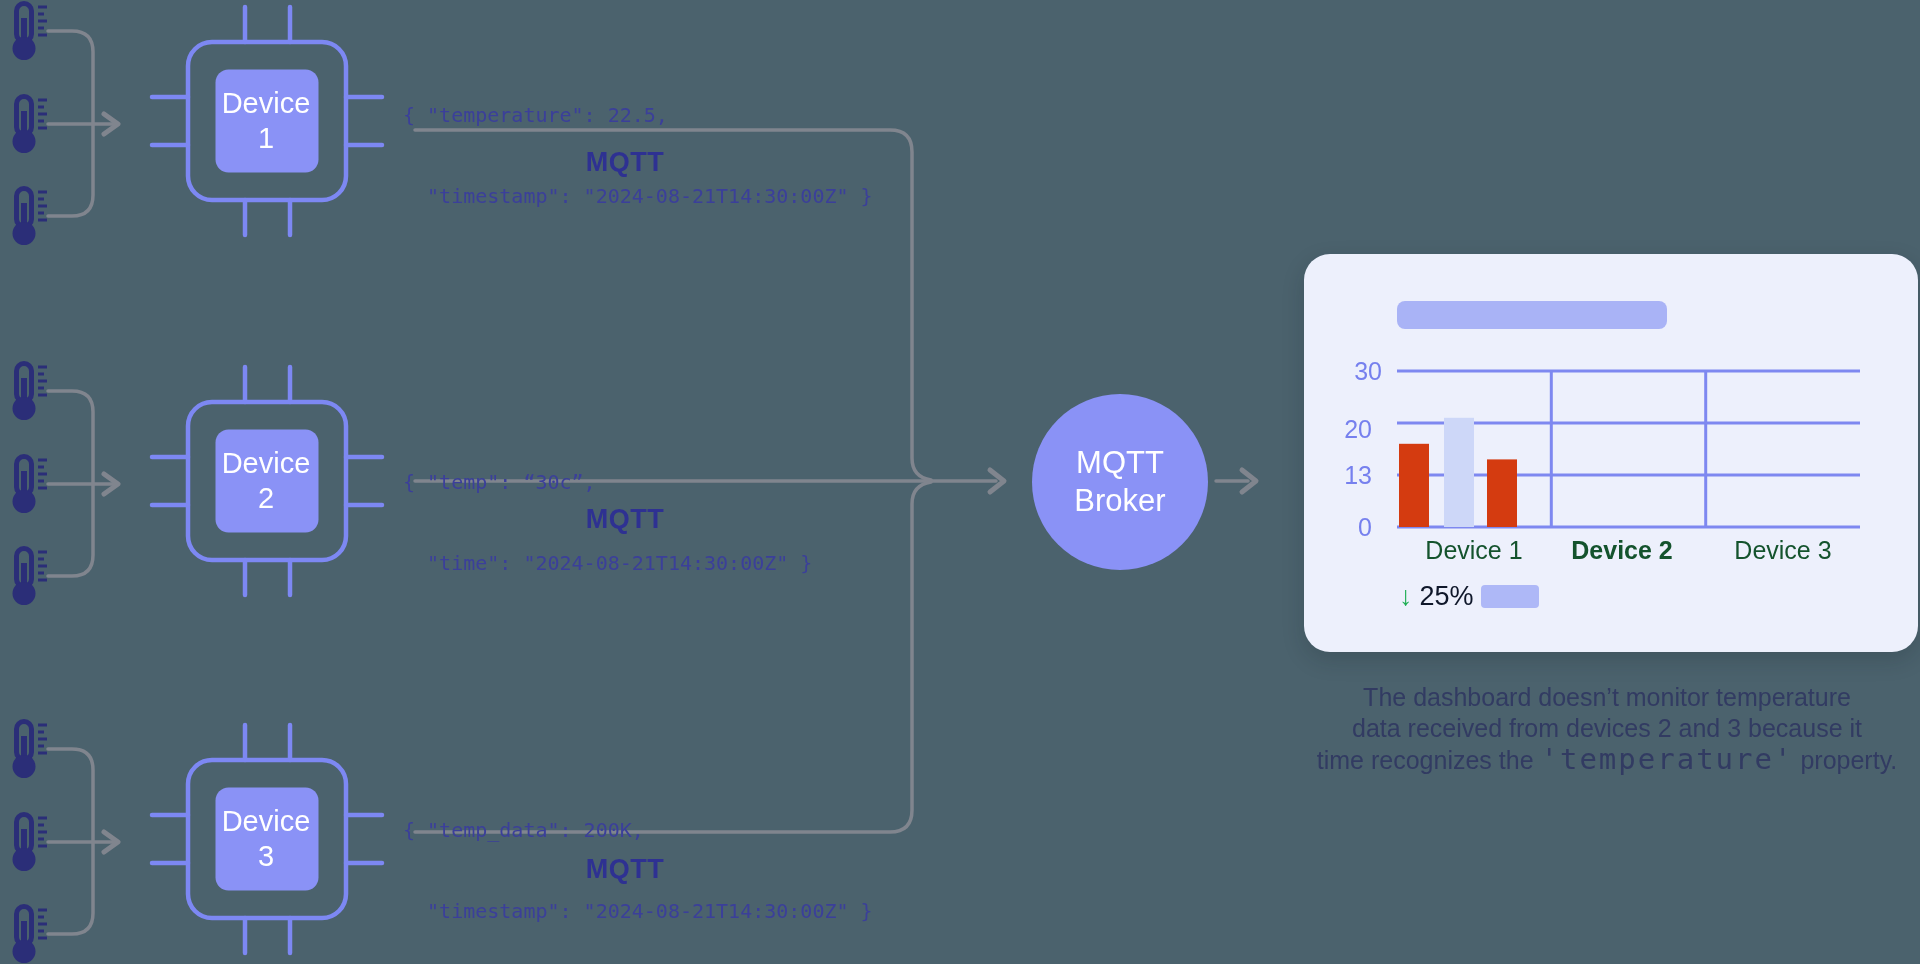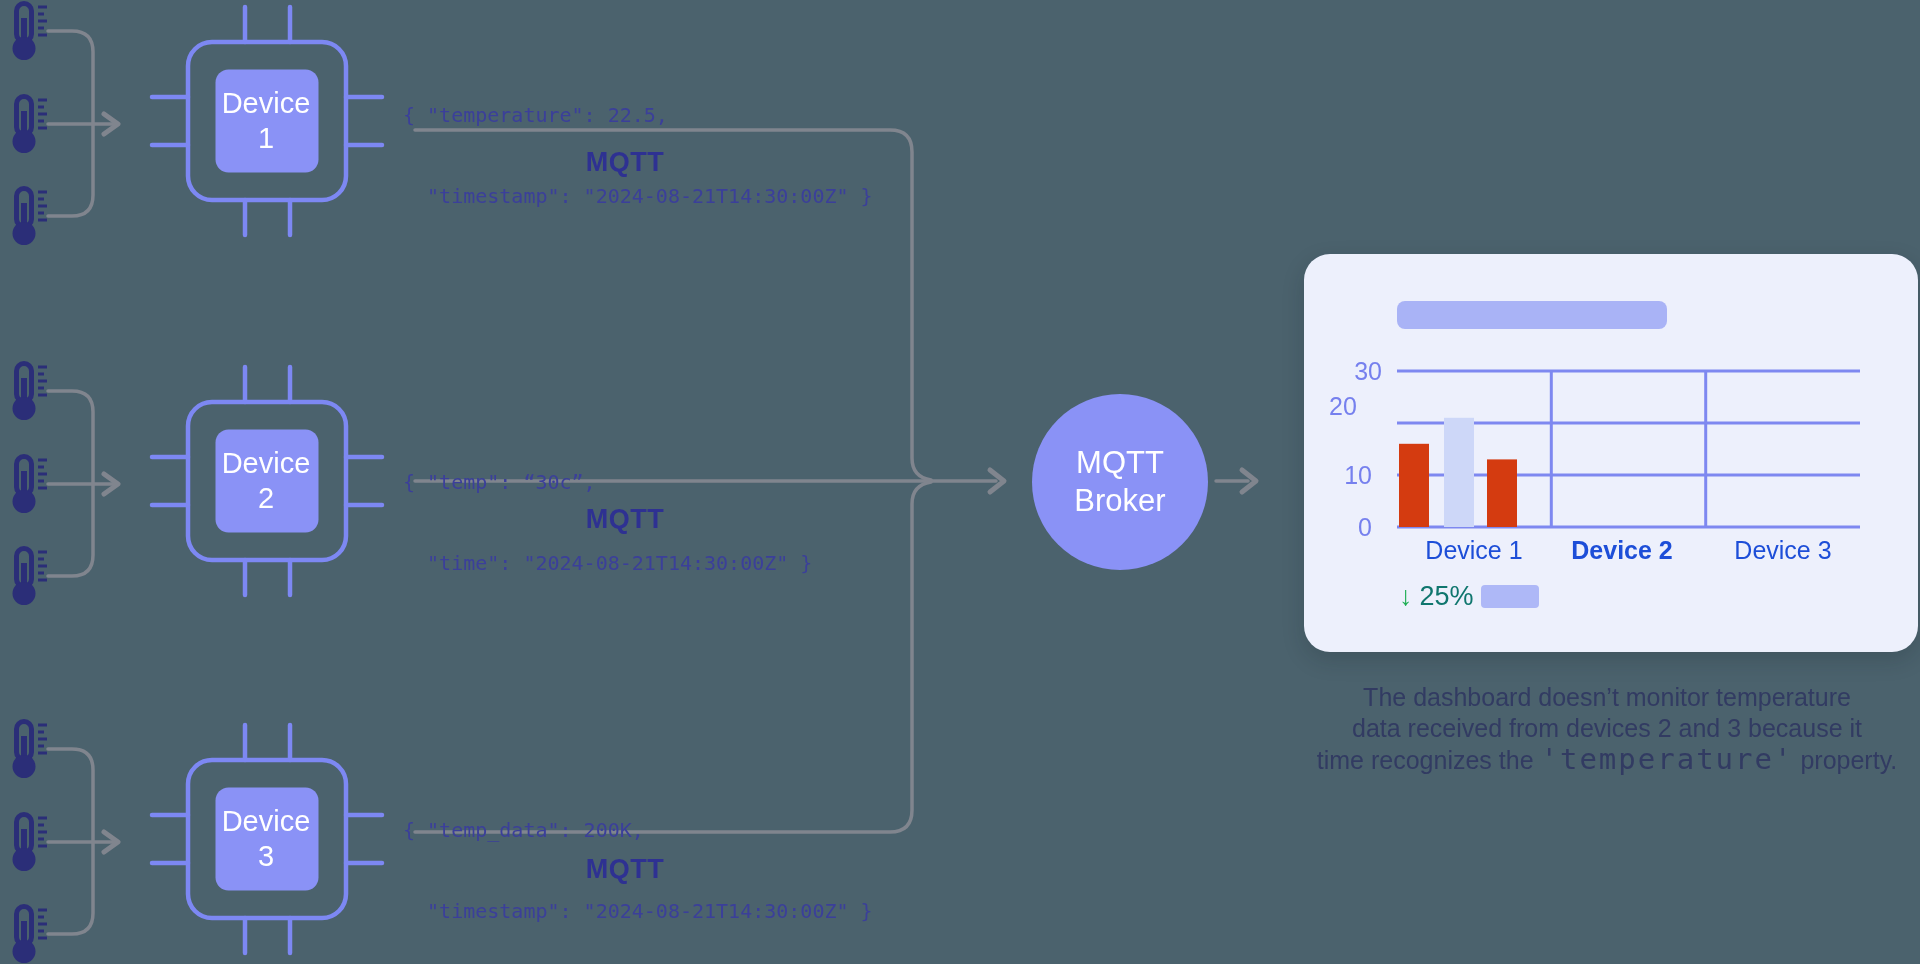--- a/index.html
+++ b/index.html
@@ -41,24 +41,24 @@
   
   .card{
     left:1304px;top:254px;width:614px;height:398px;
     background:#edf0fc;border-radius:26px;
     box-shadow:0 8px 22px rgba(15,25,35,.18);
   }
   .title-bar{left:93px;top:47px;width:270px;height:28px;background:#a9b3f6;border-radius:8px;}
   #chart-svg{position:absolute;left:0;top:0;width:614px;height:398px;}
   .grid-line{stroke:#7e88f0;stroke-width:3;fill:none;}
   .ytick{width:58px;text-align:right;font-size:25px;color:#7680ee;line-height:28px;}
-  .xtick{width:154px;text-align:center;font-size:25px;color:#1d4ed8;line-height:28px;}
+  .xtick{width:154px;text-align:center;font-size:25px;color:#14532d;line-height:28px;}
   .stat-row{left:95px;top:327px;display:flex;align-items:center;gap:7px;}
   .stat-arrow{font-size:27px;font-weight:bold;color:#1fae54;line-height:27px;}
-  .stat-value{font-size:27px;color:#0f766e;}
+  .stat-value{font-size:27px;color:#0f172a;}
   .stat-block{width:58px;height:23px;background:#aeb8f7;border-radius:4px;}
 
   
   .caption{
     left:1272px;top:682px;width:670px;text-align:center;
     font-size:25px;line-height:31px;color:rgba(33,33,92,0.60);
   }
   .caption .code{
     font-family:"DejaVu Sans Mono","Liberation Mono",monospace;
     font-size:29px;letter-spacing:2px;
@@ -181,22 +181,22 @@
     <g id="bars-layer">
         <rect x="95" y="189.8" width="30" height="83.2" fill="#d43b10"></rect>
         <rect x="140" y="163.8" width="30" height="109.2" fill="#cdd7f8"></rect>
         <rect x="183" y="205.39999999999998" width="30" height="67.60000000000001" fill="#d43b10"></rect>
       </g>
   </svg>
 
   <div class="abs title-bar"></div>
 
   <div class="abs ytick" style="left:20px;top:103px;">30</div>
-  <div class="abs ytick" style="left:10px;top:138px;text-align:center;">20</div>
-  <div class="abs ytick" style="left:10px;top:207px;">10</div>
+  <div class="abs ytick" style="left:10px;top:161px;">20</div>
+  <div class="abs ytick" style="left:10px;top:207px;">13</div>
   <div class="abs ytick" style="left:10px;top:259px;">0</div>
 
   <div class="abs xtick" style="left:93px;top:282px;">Device 1</div>
   <div class="abs xtick" style="left:241px;top:282px;font-weight:bold;">Device 2</div>
   <div class="abs xtick" style="left:402px;top:282px;">Device 3</div>
 
   <div class="abs stat-row">
     <span class="stat-arrow">↓</span>
     <span class="stat-value">25%</span>
     <span class="stat-block"></span>

